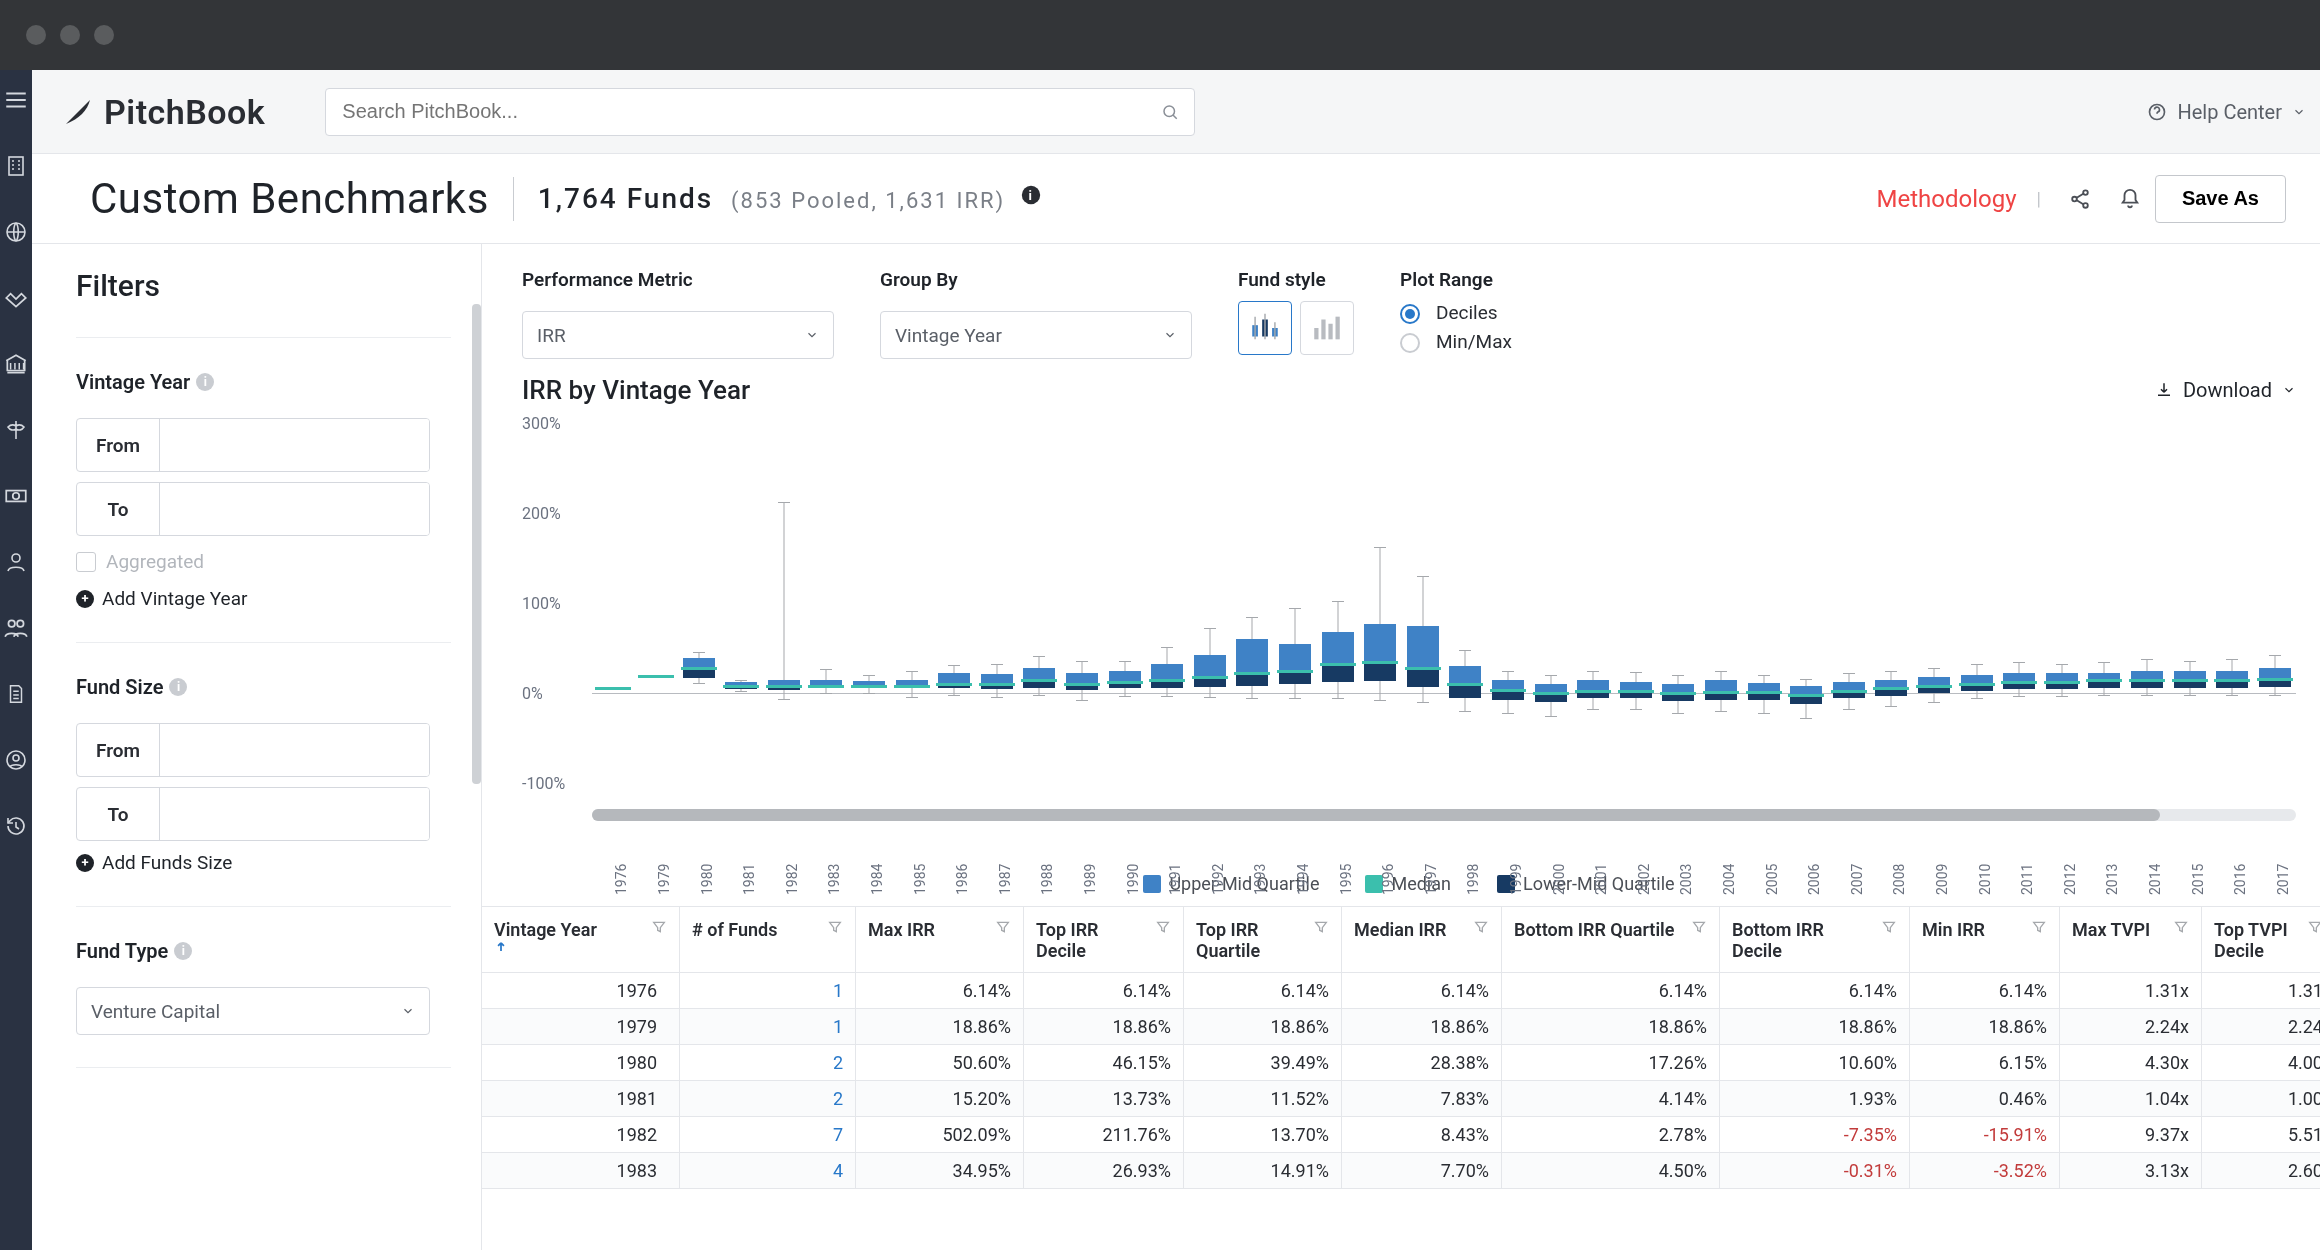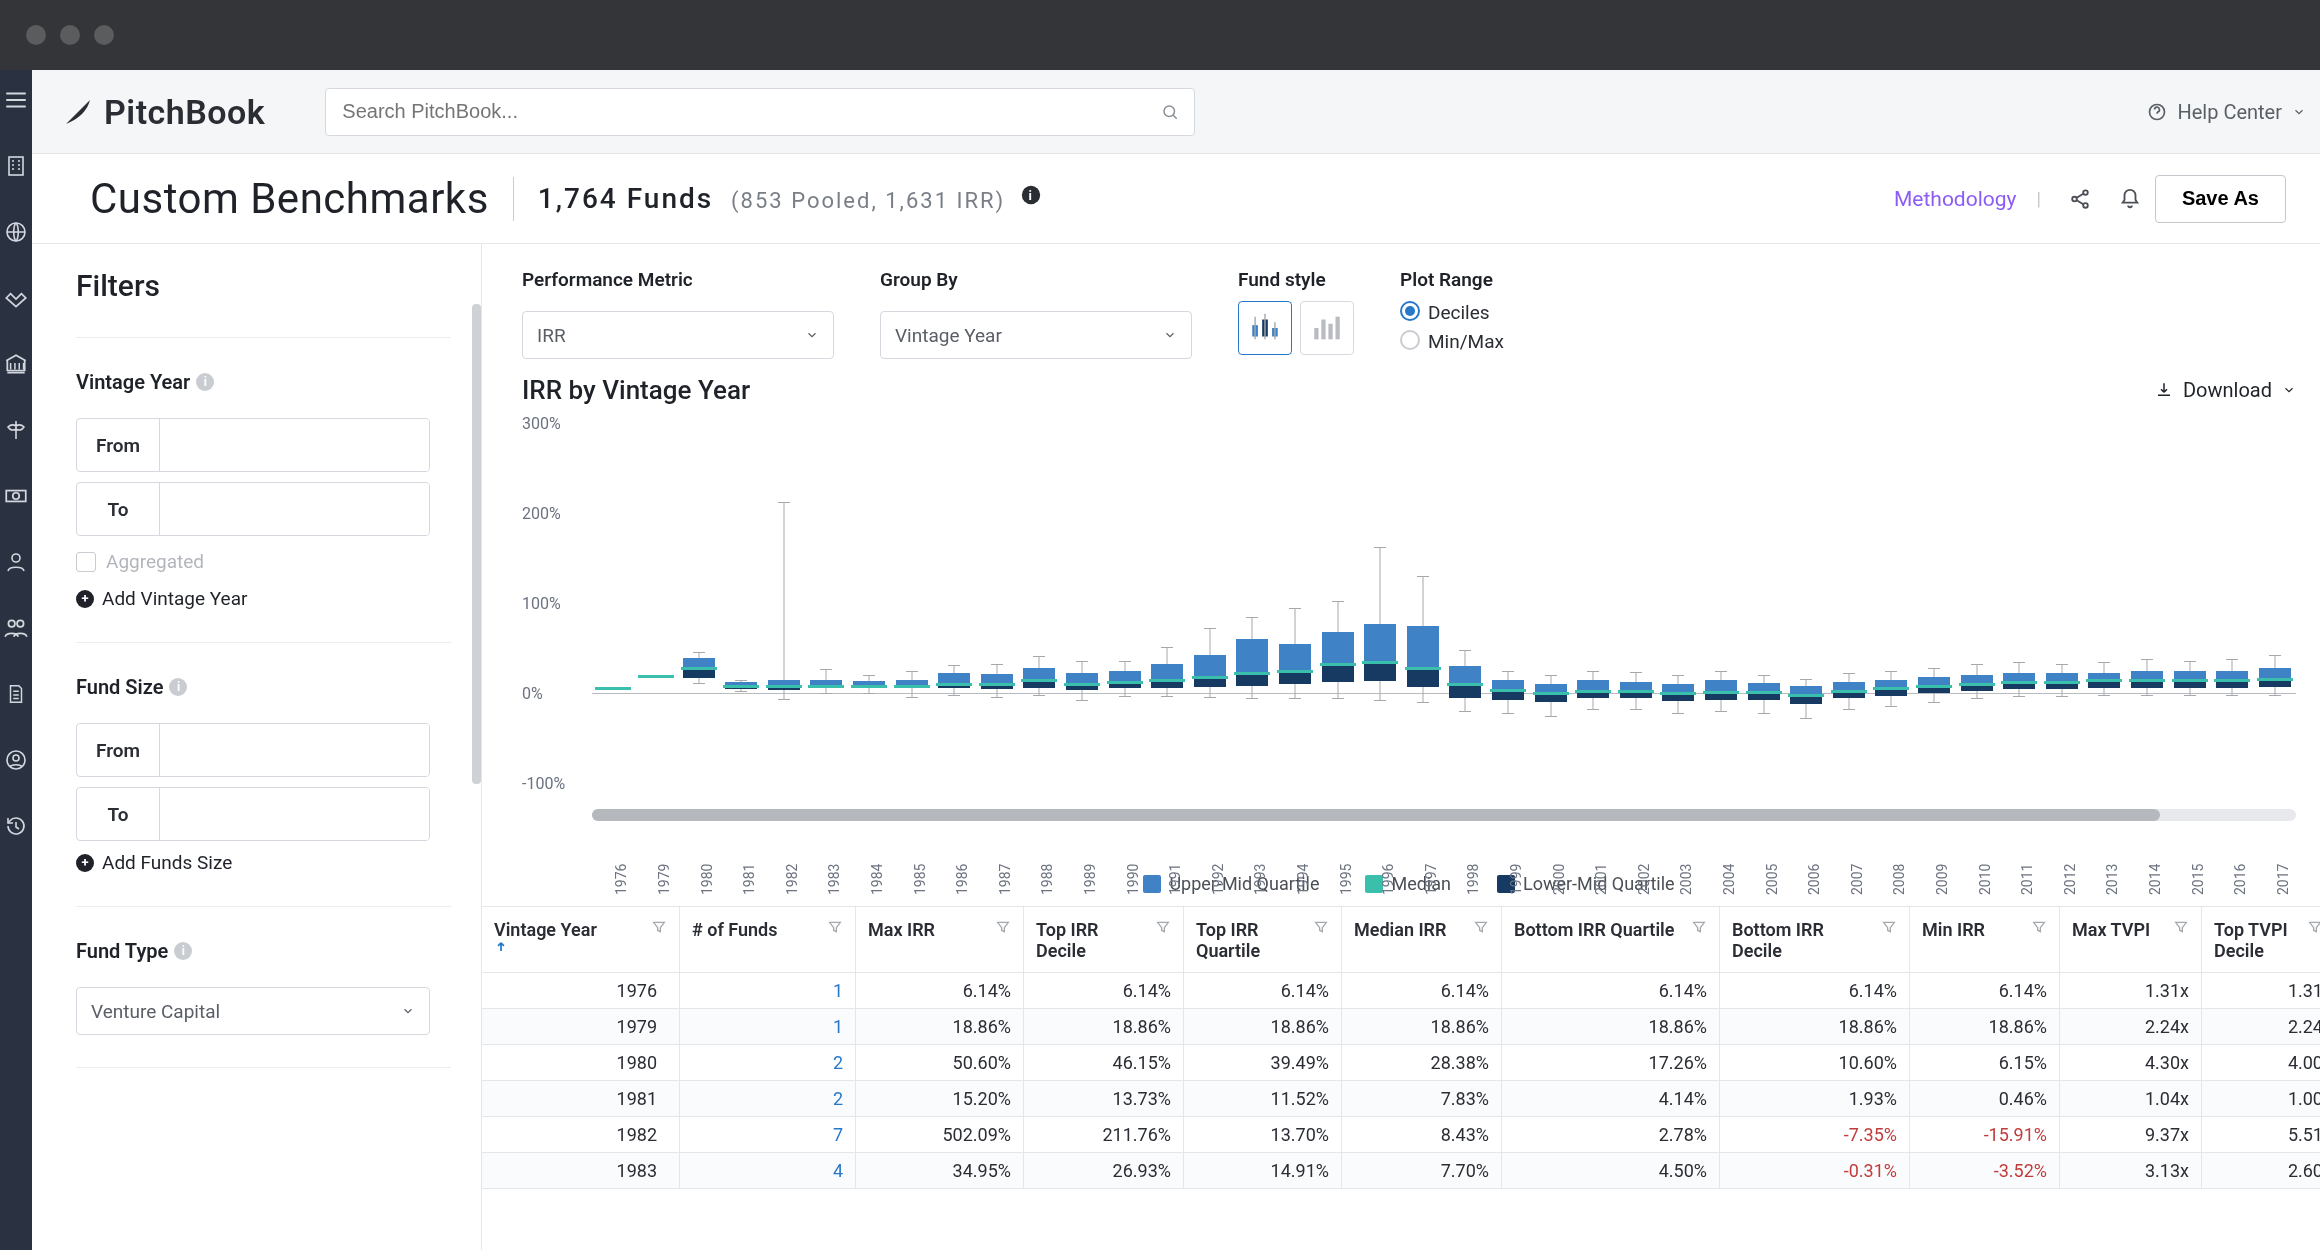--- a/index.html
+++ b/index.html
@@ -18,21 +18,21 @@
 .searchwrap .sicon { position: absolute; right: 16px; top: 50%; transform: translateY(-50%); color: #8a8f97; }
 .topbar .flex-spacer { flex: 1; }
 .help { display: flex; align-items: center; gap: 10px; color: #5a5f67; cursor: pointer; }
 .content { flex: 1; display: flex; flex-direction: column; overflow: hidden; }
 .pageheader { height: 90px; display: flex; align-items: center; padding: 0 50px 0 58px; background: #fff; border-bottom: 1px solid #e4e6ea; }
 .pageheader .title { font-size: 42px; font-weight: 400; letter-spacing: .5px; color: #1f2329; }
 .pageheader .vsep { height: 44px; width: 1px; background: #c9ccd1; margin: 0 24px; }
 .pageheader .subcount { font-size: 28px; letter-spacing: 2px; color: #1f2329; font-weight: 500; }
 .pageheader .subcount small { font-size: 22px; color: #7a7f87; font-weight: 400; letter-spacing: 2px; }
 .pageheader .flex-spacer { flex: 1; }
-.methodology { color: #8b5cf6; font-size: 21px; cursor: pointer; }
+.methodology { color: #ef4444; font-size: 24px; cursor: pointer; }
 .pageheader .iconbtn { margin: 0 14px; color: #4b4f56; cursor: pointer; }
 .pageheader .save { height: 48px; padding: 0 26px; border: 1px solid #c4c7cc; border-radius: 4px; background: #fff; font-size: 20px; font-weight: 600; cursor: pointer; }
 .cols { flex: 1; display: flex; overflow: hidden; }
 .filters { width: 450px; background: #fff; border-right: 1px solid #e4e6ea; padding: 24px 30px 24px 44px; position: relative; }
 .filters .scrollhint { position: absolute; right: 0; top: 60px; width: 9px; height: 480px; background: #ced1d5; border-radius: 4px; }
 .filters h2 { font-size: 30px; font-weight: 500; margin-bottom: 34px; color: #1f2329; }
 .fsection { border-top: 1px solid #ebedf0; padding: 32px 0; }
 .fsection .flabel { font-size: 20px; font-weight: 600; color: #1f2329; display: flex; align-items: center; gap: 6px; margin-bottom: 24px; }
 .fsection .flabel .info { width: 18px; height: 18px; border-radius: 50%; background: #c9ccd1; color: #fff; font-size: 12px; font-weight: 700; display: inline-flex; align-items: center; justify-content: center; }
 .range-row { display: flex; align-items: center; border: 1px solid #d5d8de; border-radius: 4px; height: 54px; width: 354px; margin-bottom: 10px; overflow: hidden; }
@@ -46,21 +46,21 @@
 .addlink .plus { width: 18px; height: 18px; border-radius: 50%; background: #1f2329; color: #fff; font-size: 13px; font-weight: 700; display: inline-flex; align-items: center; justify-content: center; }
 .ftgrid { display: flex; flex-wrap: wrap; gap: 10px 36px; }
 .select { height: 48px; width: 354px; border: 1px solid #d5d8de; border-radius: 4px; display: flex; align-items: center; justify-content: space-between; padding: 0 14px; font-size: 19px; color: #5a5f67; margin-top: 20px; cursor: pointer; }
 .mainpane { flex: 1; display: flex; flex-direction: column; background: #fff; overflow: hidden; }
 .controls { display: flex; align-items: flex-start; gap: 46px; padding: 24px 40px 0 40px; }
 .ctrl .clabel { font-size: 19px; font-weight: 600; color: #1f2329; margin-bottom: 10px; }
 .ctrl .select { width: 312px; }
 .chartstyle-btns { display: flex; gap: 8px; }
 .csbtn { width: 54px; height: 54px; border: 1px solid #d5d8de; border-radius: 4px; display: flex; align-items: center; justify-content: center; cursor: pointer; }
 .csbtn.active { border-color: #2878c9; }
-.radios .rrow { display: flex; align-items: flex-start; gap: 8px; font-size: 19px; margin-bottom: 6px; cursor: pointer; }
+.radios .rrow { display: flex; align-items: flex-end; gap: 16px; font-size: 19px; margin-bottom: 6px; cursor: pointer; }
 .radios .rdot { width: 20px; height: 20px; border: 2px solid #c9ccd1; border-radius: 50%; display: inline-flex; align-items: center; justify-content: center; }
 .radios .rrow.sel .rdot { border-color: #2878c9; }
 .radios .rrow.sel .rdot::after { content: ""; width: 10px; height: 10px; background: #2878c9; border-radius: 50%; }
 .chartblock { padding: 16px 40px 6px 40px; }
 .chartblock .ctitlerow { display: flex; justify-content: space-between; align-items: center; }
 .chartblock h3 { font-size: 26px; font-weight: 500; color: #1f2329; }
 .download { display: flex; align-items: center; gap: 10px; font-size: 20px; color: #1f2329; cursor: pointer; }
 .chartarea { position: relative; height: 460px; margin-top: 8px; }
 .ylabel { position: absolute; left: 0; font-size: 16px; color: #6b7280; transform: translateY(-50%); }
 .plot { position: absolute; left: 70px; right: 0; top: 10px; bottom: 90px; }

